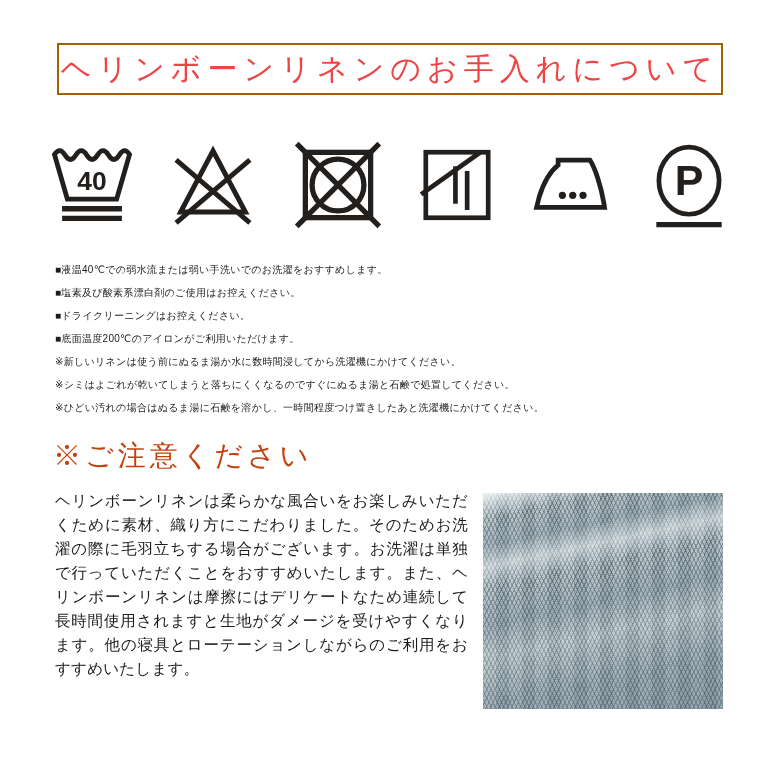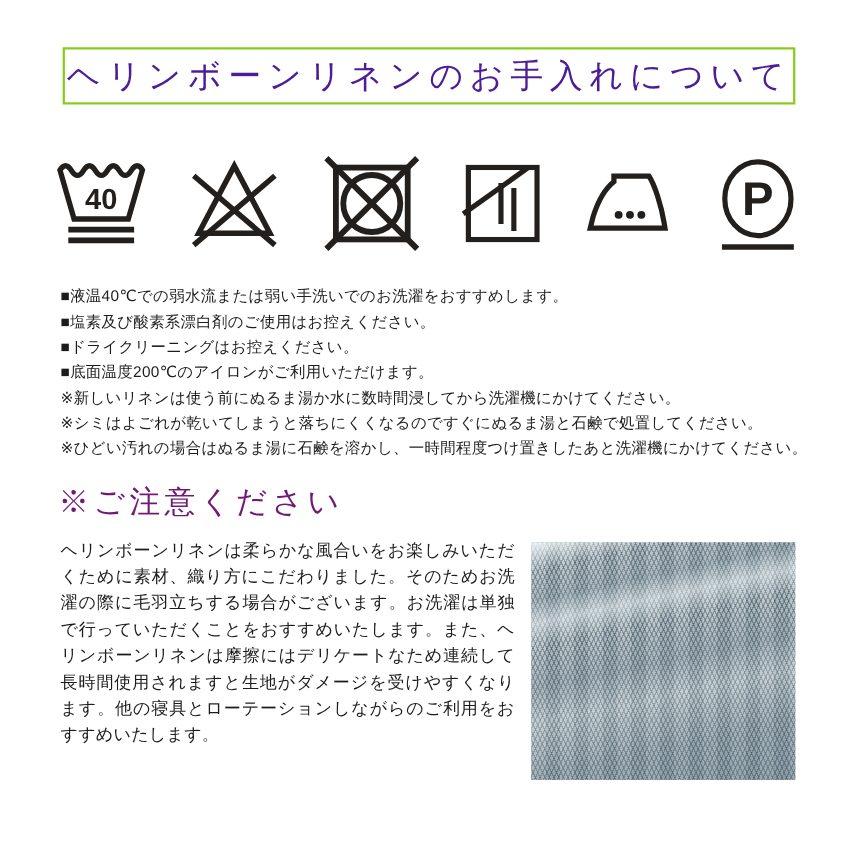--- a/index.html
+++ b/index.html
@@ -7,54 +7,54 @@
     width:780px;height:780px;overflow:hidden;
     font-family:"Liberation Sans","DejaVu Sans",sans-serif;
     color:#1c1c1c;
   }
   .page{width:780px;height:780px;position:relative;}
 
   
   .title-box{
     margin:43px 57px 0 57px;
     height:48px;
-    border:2px solid #84cc16;
+    border:2px solid #a16207;
     display:flex;align-items:center;justify-content:center;
     font-family:"Liberation Serif","DejaVu Serif",serif;
-    font-size:30px;color:#4c1d95;letter-spacing:6px;
+    font-size:30px;color:#ef4444;letter-spacing:6px;
     white-space:nowrap;
   }
 
   
   .symbols{
     margin-top:41px;height:98px;
     display:flex;justify-content:center;align-items:center;gap:32px;
   }
   .csym path,.csym rect,.csym circle,.csym ellipse,.csym line{
     stroke:#231f1c;fill:none;stroke-width:5.5;stroke-linejoin:miter;
   }
   .csym .dot{fill:#231f1c;stroke:none;}
   .csym text{
     fill:#231f1c;stroke:none;
     font-family:"Liberation Sans","DejaVu Sans",sans-serif;
   }
 
   
   .instructions{
     margin:24px 32px 0 55px;
-    font-size:14px;line-height:23px;letter-spacing:0.3px;
+    font-size:10px;line-height:23px;letter-spacing:0.3px;
   }
   .instructions p{margin:0;}
 
   
   .caution-h{
     margin:18px 0 0 53px;
     font-family:"Liberation Serif","DejaVu Serif",serif;
     font-weight:normal;
-    font-size:28px;color:#701a75;letter-spacing:4px;
+    font-size:28px;color:#c2410c;letter-spacing:4px;
   }
   .bottom{
     display:flex;gap:15px;
     margin:14px 57px 0 55px;
   }
   .caution-body{
     width:413px;margin:0;flex:none;
     font-size:15.5px;line-height:24px;letter-spacing:0.2px;
     text-align:justify;
   }

